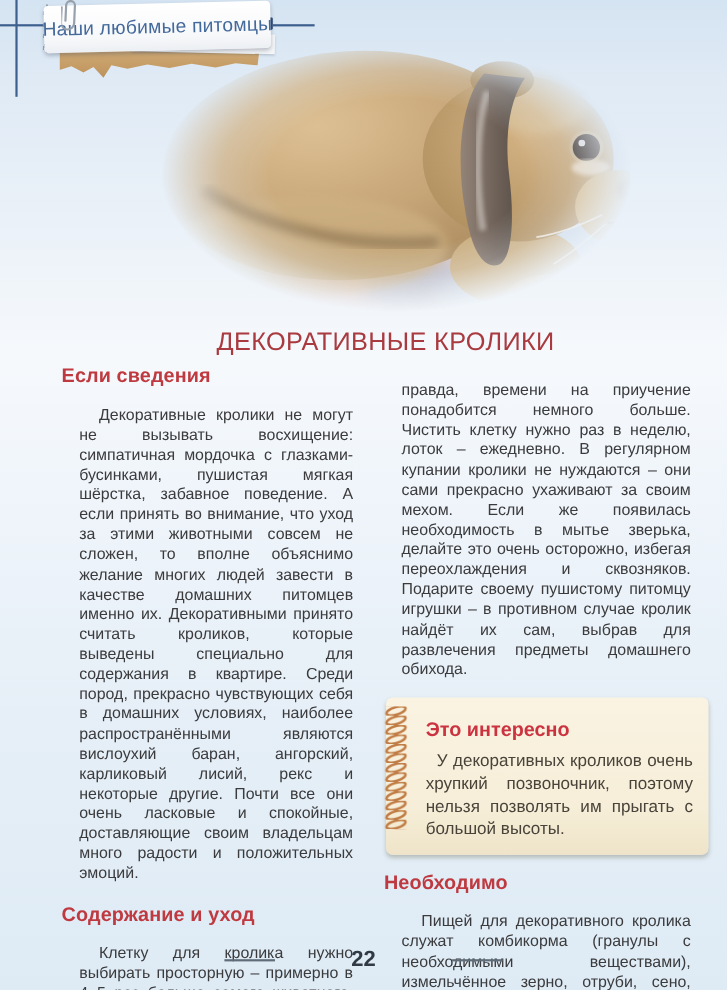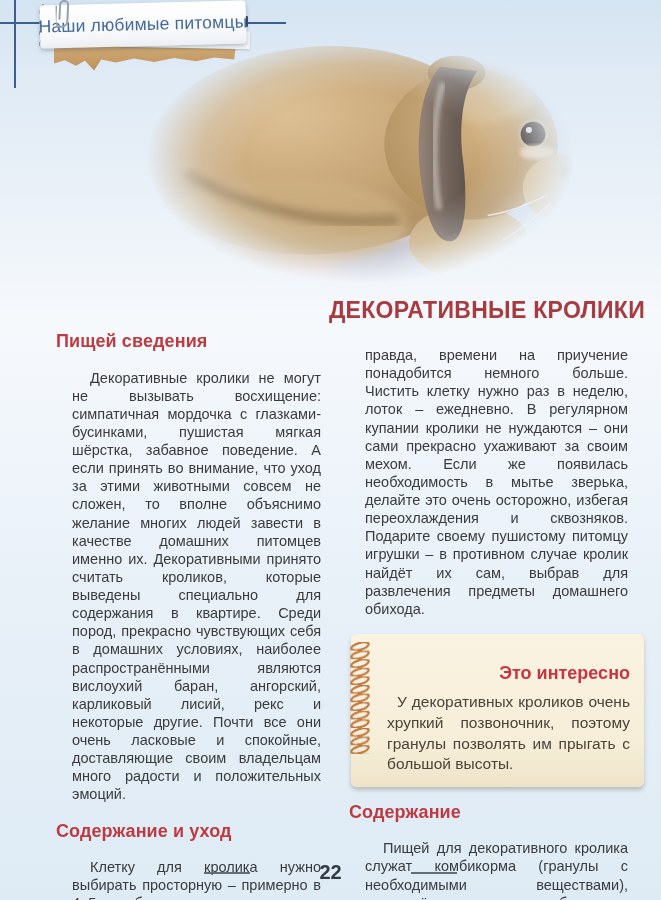--- a/index.html
+++ b/index.html
@@ -43,42 +43,42 @@
   .photo{
     position:absolute;left:128px;top:20px;width:465px;height:275px;
     -webkit-mask-image:radial-gradient(ellipse 50% 50% at 50% 50%,#000 50%,rgba(0,0,0,.75) 68%,transparent 92%);
     mask-image:radial-gradient(ellipse 50% 50% at 50% 50%,#000 50%,rgba(0,0,0,.75) 68%,transparent 92%);
   }
   .photo svg{display:block;width:100%;height:100%;}
 
   
   .content{position:relative;padding-top:297px;}
   .title{
-    margin:0 16px 6px 56px;text-align:right;
-    color:#a93b40;font-size:23px;font-weight:700;letter-spacing:.3px;
+    margin:0 16px 6px 56px;text-align:center;
+    color:#a93b40;font-size:23px;font-weight:400;letter-spacing:.3px;
   }
   .columns{display:flex;gap:12px;margin:0 16px 0 56px;}
   .col{color:#3b3b3d;font-size:14.5px;line-height:1.25;text-align:justify;hyphens:auto;-webkit-hyphens:auto;}
   .col.left{width:281px;}
   .col.right{width:295px;}
   .col h2{
     margin:0 0 3px 0;color:#bf3a40;font-size:18px;font-weight:700;letter-spacing:.1px;
   }
   .col h2.gap-top{margin-top:2px;}
   .col p{margin:16px;text-indent:18px;}
   .col p.no-indent{text-indent:0;}
 
   
   .factbox{
     position:relative;margin:13px 0 14px 2px;
     background:linear-gradient(180deg,#faf3e2 0%,#f6eed8 70%,#efe4c9 100%);
     border-radius:6px;box-shadow:0 3px 4px rgba(90,80,50,.3);
     padding:10px 14px 12px 36px;
   }
-  .factbox h3{margin:18px 0 8px 0;text-align:right;color:#cc3340;font-size:18px;font-weight:700;}
+  .factbox h3{margin:8px 0 8px 0;text-align:left;color:#cc3340;font-size:18px;font-weight:700;}
   .factbox p{margin:0;color:#49433a;font-size:15.5px;line-height:1.33;text-align:justify;text-indent:10px;hyphens:auto;}
   .coils{position:absolute;left:-3px;top:8px;}
 
   
   .footer{
     position:absolute;left:0;right:0;bottom:16px;
     display:flex;align-items:center;justify-content:center;gap:69px;
   }
   .footer .rule{width:46px;height:2px;background:#5f6d79;}
   .pagenum{color:#2f3a45;font-size:20px;font-weight:700;}
@@ -167,43 +167,43 @@
 
       <path d="M406 172 q-32 16 -58 20 M409 180 q-26 24 -46 36 M413 186 q-14 28 -27 45" stroke="#f4efe6" stroke-width="1.5" fill="none" opacity=".85"></path>
     </svg>
   </div>
 
   <div class="content">
     <h1 class="title">ДЕКОРАТИВНЫЕ КРОЛИКИ</h1>
 
     <div class="columns">
       <div class="col left">
-        <h2>Пищей сведения</h2>
+        <h2>Если сведения</h2>
         <p>Декоративные кролики не могут не вызывать восхищение: симпатичная мордочка с глазками-бусинками, пушистая мягкая шёрстка, забавное поведение. А если принять во внимание, что уход за этими животными совсем не сложен, то вполне объяснимо желание многих людей завести в качестве домашних питомцев именно их. Декоративными принято считать кроликов, которые выведены специально для содержания в квартире. Среди пород, прекрасно чувствующих себя в домашних условиях, наиболее распространёнными являются вислоухий баран, ангорский, карликовый лисий, рекс и некоторые другие. Почти все они очень ласковые и спокойные, доставляющие своим владельцам много радости и положительных эмоций.</p>
         <h2 class="gap-top">Содержание и уход</h2>
         <p>Клетку для кролика нужно выбирать просторную – примерно в 4–5 раз больше самого животного, со всеми необходимыми приспособлениями: пластиковым поддоном, мисками для корма, сена и воды. Необходимо поставить в клетку туалетный лоток – кролики не хуже кошек или собак могут справлять нужду в определённом месте,</p>
       </div>
 
       <div class="col right">
         <p class="no-indent">правда, времени на приучение понадобится немного больше. Чистить клетку нужно раз в неделю, лоток – ежедневно. В регулярном купании кролики не нуждаются – они сами прекрасно ухаживают за своим мехом. Если же появилась необходимость в мытье зверька, делайте это очень осторожно, избегая переохлаждения и сквозняков. Подарите своему пушистому питомцу игрушки – в противном случае кролик найдёт их сам, выбрав для развлечения предметы домашнего обихода.</p>
 
         <div class="factbox">
           <svg class="coils" width="26" height="112" viewBox="0 0 26 112">
             <defs>
               <pattern id="coil" width="26" height="8.6" patternUnits="userSpaceOnUse">
                 <ellipse cx="12" cy="4.3" rx="9" ry="3.4" fill="none" stroke="#c07c44" stroke-width="2.2" transform="rotate(-16 12 4.3)"></ellipse>
               </pattern>
             </defs>
             <rect x="0" y="0" width="26" height="112" fill="url(#coil)"></rect>
           </svg>
           <h3>Это интересно</h3>
-          <p>У декоративных кроликов очень хрупкий позвоночник, поэтому гранулы позволять им прыгать с большой высоты.</p>
+          <p>У декоративных кроликов очень хрупкий позвоночник, поэтому нельзя позволять им прыгать с большой высоты.</p>
         </div>
 
-        <h2>Содержание</h2>
+        <h2>Необходимо</h2>
         <p>Пищей для декоративного кролика служат комбикорма (гранулы с необходимыми веществами), измельчённое зерно, отруби, сено, сочные травы. Готовые сбалансированные корма с витаминами и минеральными добавками в большом количестве продаются в зоомагазинах.</p>
       </div>
     </div>
   </div>
 
   <div class="footer">
     <span class="rule"></span>
     <span class="pagenum">22</span>
     <span class="rule"></span>
   </div>

